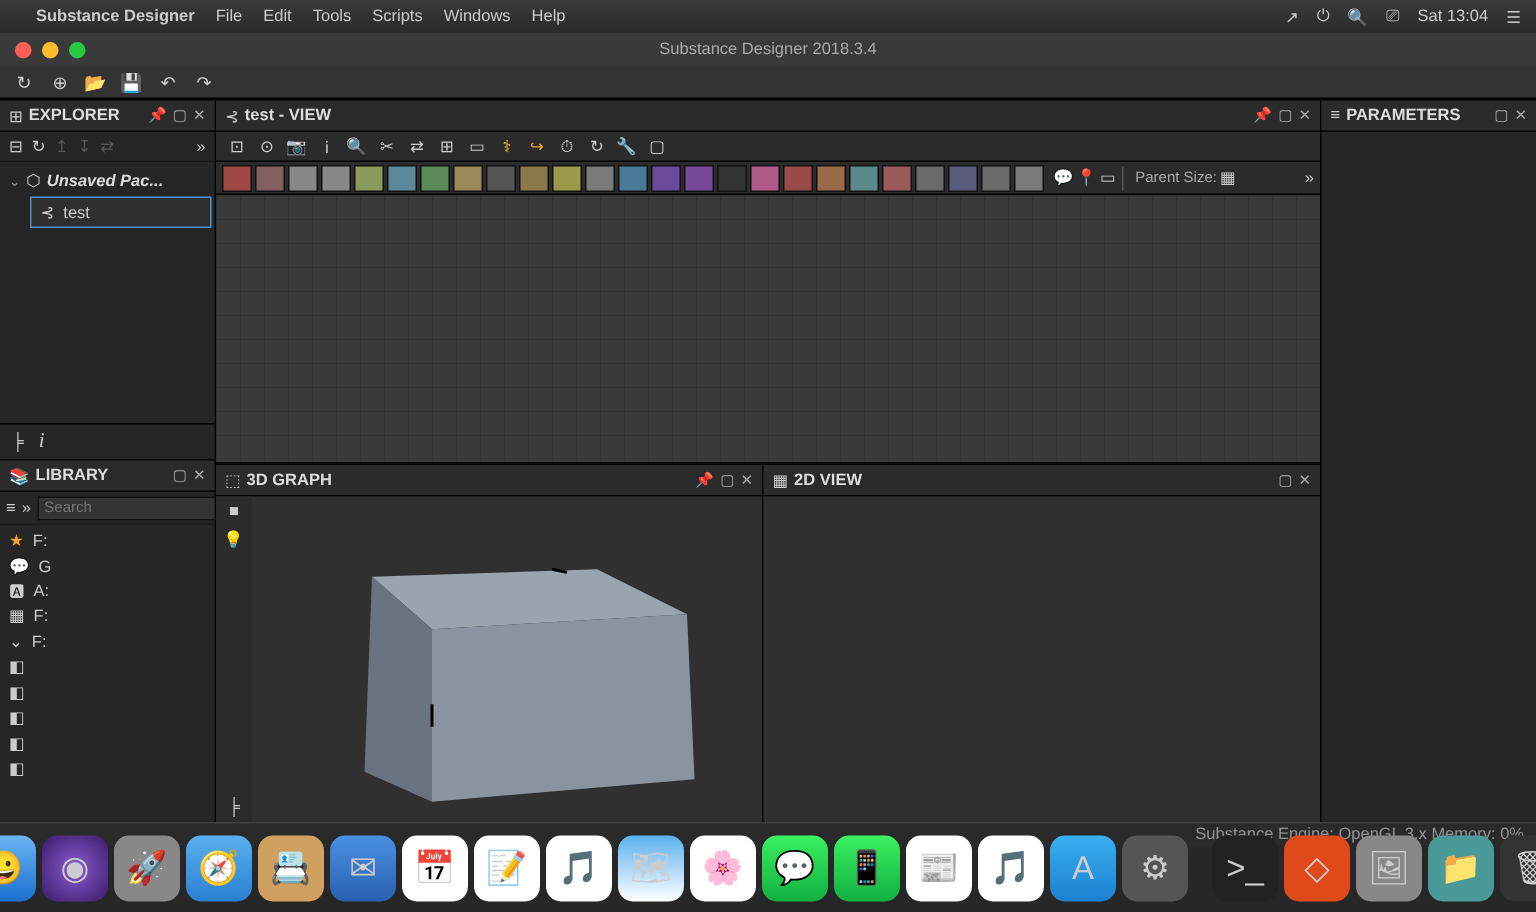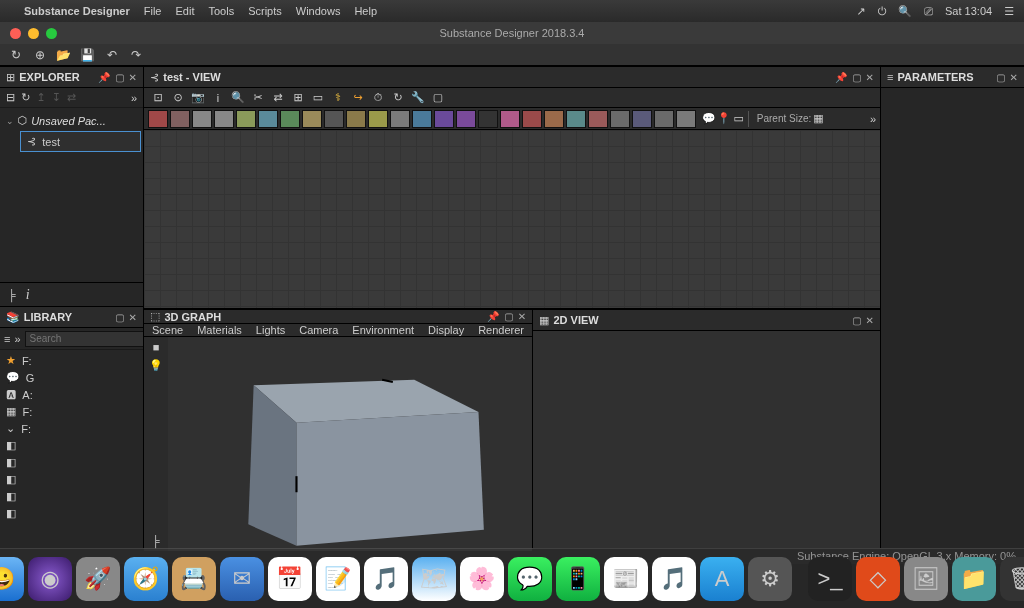--- a/index.html
+++ b/index.html
@@ -19,21 +19,21 @@
 .left-col{width:144px;display:flex;flex-direction:column;border-right:1px solid #000}
 .panel-hdr{height:22px;background:#2b2b2b;display:flex;align-items:center;padding:0 6px;gap:4px;border-bottom:1px solid #000;border-top:1px solid #000}
 .panel-hdr .ttl{font-weight:bold;color:#ddd}
 .panel-hdr .spacer{flex:1}
 .panel-hdr .ico{font-size:10px;color:#aaa}
 .explorer-body{background:#262626;flex:0 0 194px;overflow:hidden}
 .exp-tools{height:20px;display:flex;gap:6px;padding:2px 6px;align-items:center;border-bottom:1px solid #1a1a1a}
 .tree{padding:4px 2px}
 .tree-row{display:flex;align-items:center;gap:4px;padding:2px 4px}
 .tree-row .arr{font-size:9px;color:#999}
-.tree-row .lbl{font-style:italic;font-weight:normal;color:#ddd}
+.tree-row .lbl{font-style:italic;font-weight:bold;color:#ddd}
 .tree-child{margin:2px 0 0 18px;padding:3px 6px;background:#2f2f2f;border:1px solid #4a90d0;display:flex;gap:6px;align-items:center}
 .exp-foot{height:24px;background:#262626;border-top:1px solid #000;display:flex;align-items:center;gap:10px;padding:0 8px}
 .library-hdr{height:22px}
 .library-body{flex:1;background:#262626;display:flex;flex-direction:column;overflow:hidden}
 .lib-search{height:22px;display:flex;align-items:center;gap:4px;padding:0 4px;border-bottom:1px solid #1a1a1a}
 .lib-search input{flex:1;background:#333;border:1px solid #111;height:16px;padding:0 4px;color:#999;font-size:10px}
 .lib-cats{padding:2px 0}
 .lib-row{display:flex;align-items:center;gap:6px;padding:2px 6px;font-size:10px;color:#bbb}
 .lib-row .star{color:#f0a030}
 .center-col{flex:1;display:flex;flex-direction:column}
@@ -257,29 +257,20 @@
     <div class="bottom-row">
       <div class="view3d">
         <div class="panel-hdr">
           <span>⬚</span>
           <span class="ttl">3D GRAPH</span>
           <span class="spacer"></span>
           <span class="ico">📌</span>
           <span class="ico">▢</span>
           <span class="ico">✕</span>
         </div>
-        <div class="view3d-menu">
-          <span>Scene</span>
-          <span>Materials</span>
-          <span>Lights</span>
-          <span>Camera</span>
-          <span>Environment</span>
-          <span>Display</span>
-          <span>Renderer</span>
-        </div>
         <div class="view3d-body">
           <div class="view3d-side">
             <span>■</span>
             <span>💡</span>
             <span style="flex:1"></span>
             <span>╞</span>
           </div>
           <svg class="cube-svg" viewBox="0 0 340 200">
             <polygon points="80,45 230,40 290,70 120,80" fill="#9aa4ae"></polygon>
             <polygon points="80,45 120,80 120,195 75,175" fill="#6a7480"></polygon>

